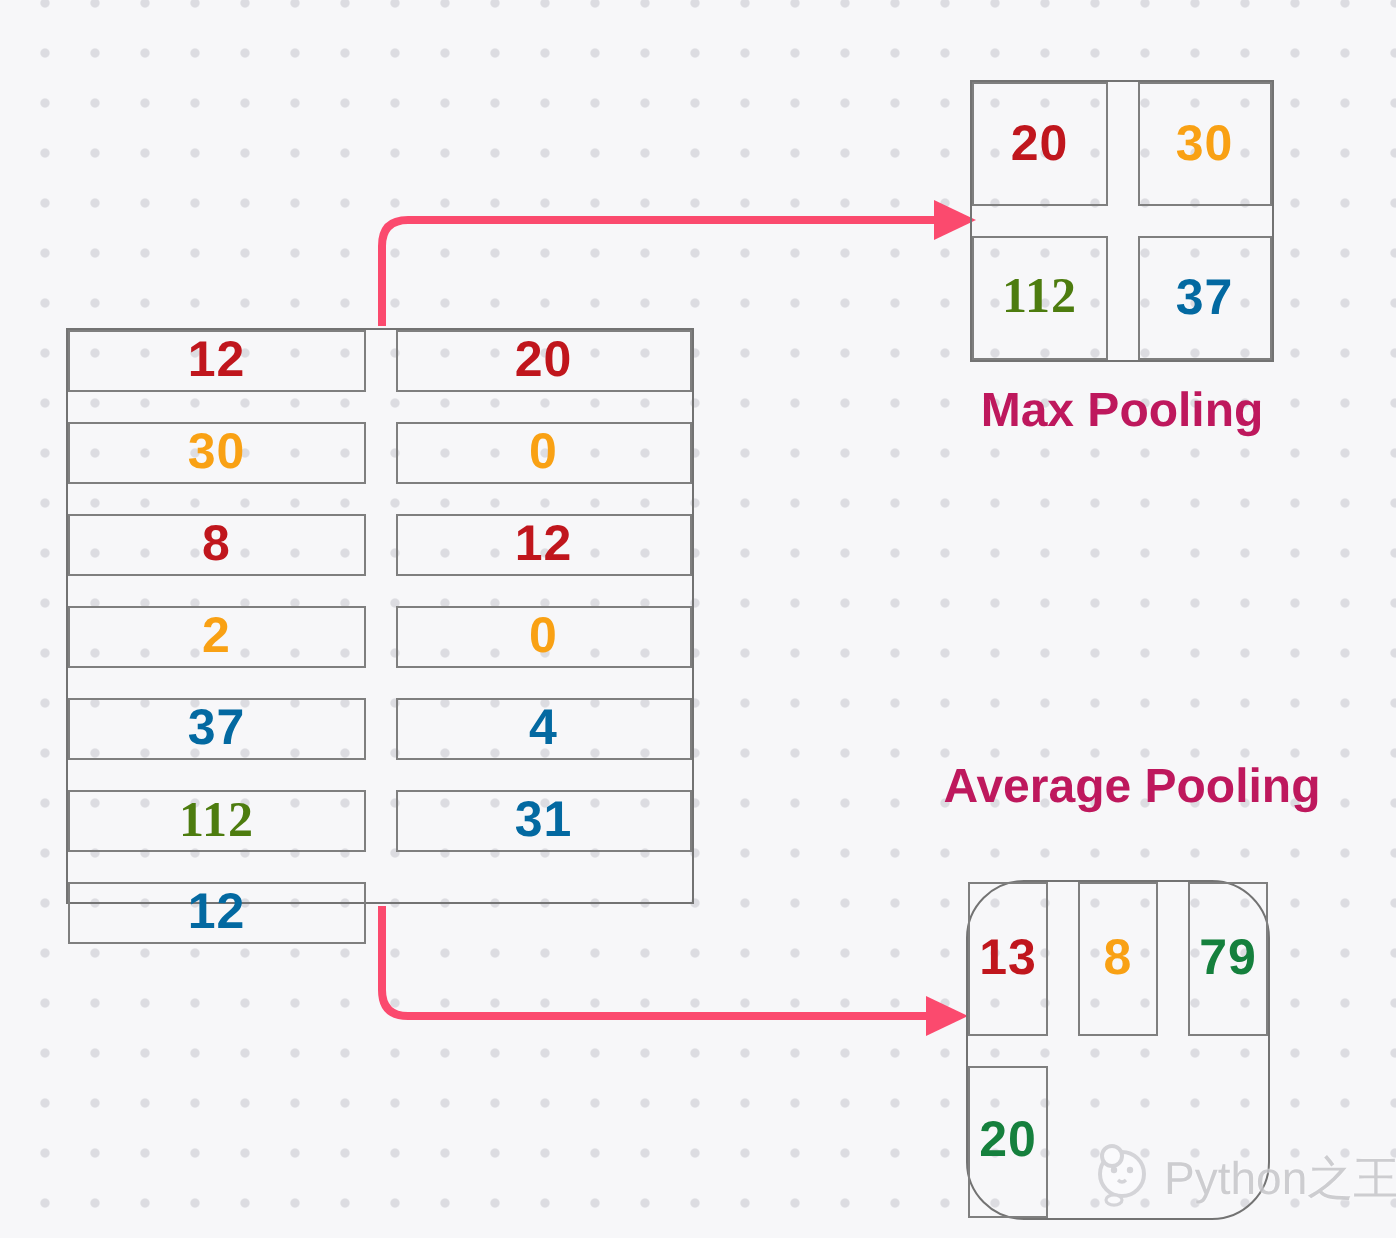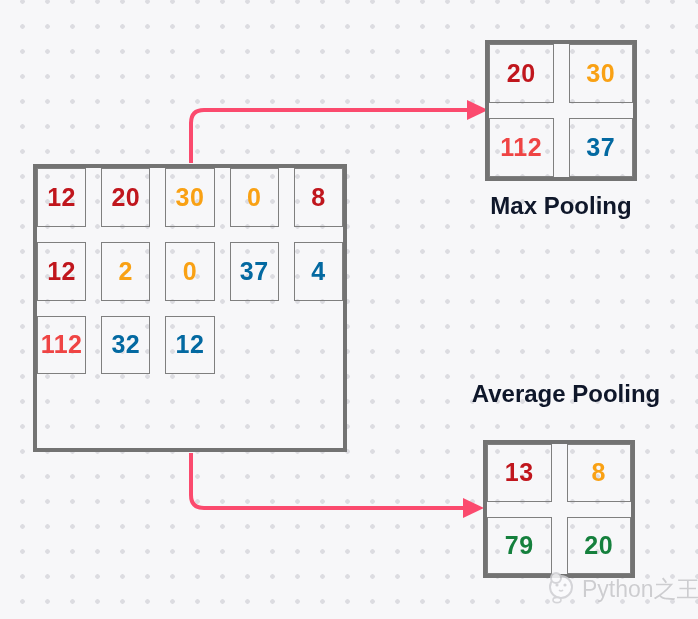--- a/index.html
+++ b/index.html
@@ -12,63 +12,64 @@
     background-size: 25px 25px;
     background-position: 10px 14px;
     font-family: "Liberation Sans", "DejaVu Sans", sans-serif;
   }
   .stage { position: absolute; inset: 0; }
 
   
   .pool-grid {
     position: absolute;
     display: grid;
-    border: 4px solid #737373;
+    border: 1px solid #737373;
     box-sizing: border-box;
     background: transparent;
     gap: 15px;
   }
   .pool-grid .cell {
     border: 1px solid #7f7f7f;
     display: flex;
     align-items: center;
     justify-content: center;
     font-weight: bold;
     font-size: 25px;
     letter-spacing: 0.5px;
   }
   #input-matrix {
     left: 33px; top: 164px;
     width: 314px; height: 288px;
-    grid-template-columns: repeat(5, 1fr);
+    grid-template-columns: repeat(2, 1fr);
     grid-template-rows: repeat(4, 1fr);
   }
   #max-grid {
     left: 485px; top: 40px;
     width: 152px; height: 141px;
     grid-template-columns: repeat(2, 1fr);
     grid-template-rows: repeat(2, 1fr);
   }
   #avg-grid {
     left: 483px; top: 440px;
-    width: 152px; height: 138px;
-    grid-template-columns: repeat(2, 1fr);
+    width: 152px; height: 170px;
+    grid-template-columns: repeat(3, 1fr);
     grid-template-rows: repeat(2, 1fr);
+    border-radius: 29px;
   }
 
   
   [data-color="dark_red"] { color: #c0161d; }
   [data-color="orange"]   { color: #f9a114; text-align: center; }
-  [data-color="blue"]     { color: #ef4444; }
+  [data-color="blue"]     { color: #4d7c0f; font-family: Liberation Serif, serif; }
   [data-color="green"]    { color: #0369a1; }
   [data-color="navy"]     { color: #15803d; }
 
   .pool-label {
     position: absolute;
-    color: #0f172a;
+    color: #be185d;
     font-weight: bold;
     font-size: 24px;
     text-align: center;
   }
   #max-label { left: 450px; top: 192px; width: 222px; }
   #avg-label { left: 450px; top: 380px; width: 232px; }
 
   svg.arrows { position: absolute; inset: 0; pointer-events: none; }
 
   .watermark {
@@ -96,21 +97,21 @@
     <div class="cell" data-color="dark_red">20</div>
     <div class="cell" data-color="orange">30</div>
     <div class="cell" data-color="orange">0</div>
     <div class="cell" data-color="dark_red">8</div>
     <div class="cell" data-color="dark_red">12</div>
     <div class="cell" data-color="orange">2</div>
     <div class="cell" data-color="orange">0</div>
     <div class="cell" data-color="green">37</div>
     <div class="cell" data-color="green">4</div>
     <div class="cell" data-color="blue">112</div>
-    <div class="cell" data-color="green">32</div>
+    <div class="cell" data-color="green">31</div>
     <div class="cell" data-color="green">12</div>
   </div>
 
   <svg class="arrows" width="698" height="619" viewBox="0 0 698 619">
     <g>
       <path d="M 191 163 L 191 123 Q 191 110 204 110 L 469 110" fill="none" stroke="#fb4a6e" stroke-width="4"></path>
       <polygon points="488,110 467,100 467,120" fill="#fb4a6e"></polygon>
     </g>
     <g>
       <path d="M 191 453 L 191 495 Q 191 508 204 508 L 465 508" fill="none" stroke="#fb4a6e" stroke-width="4"></path>

